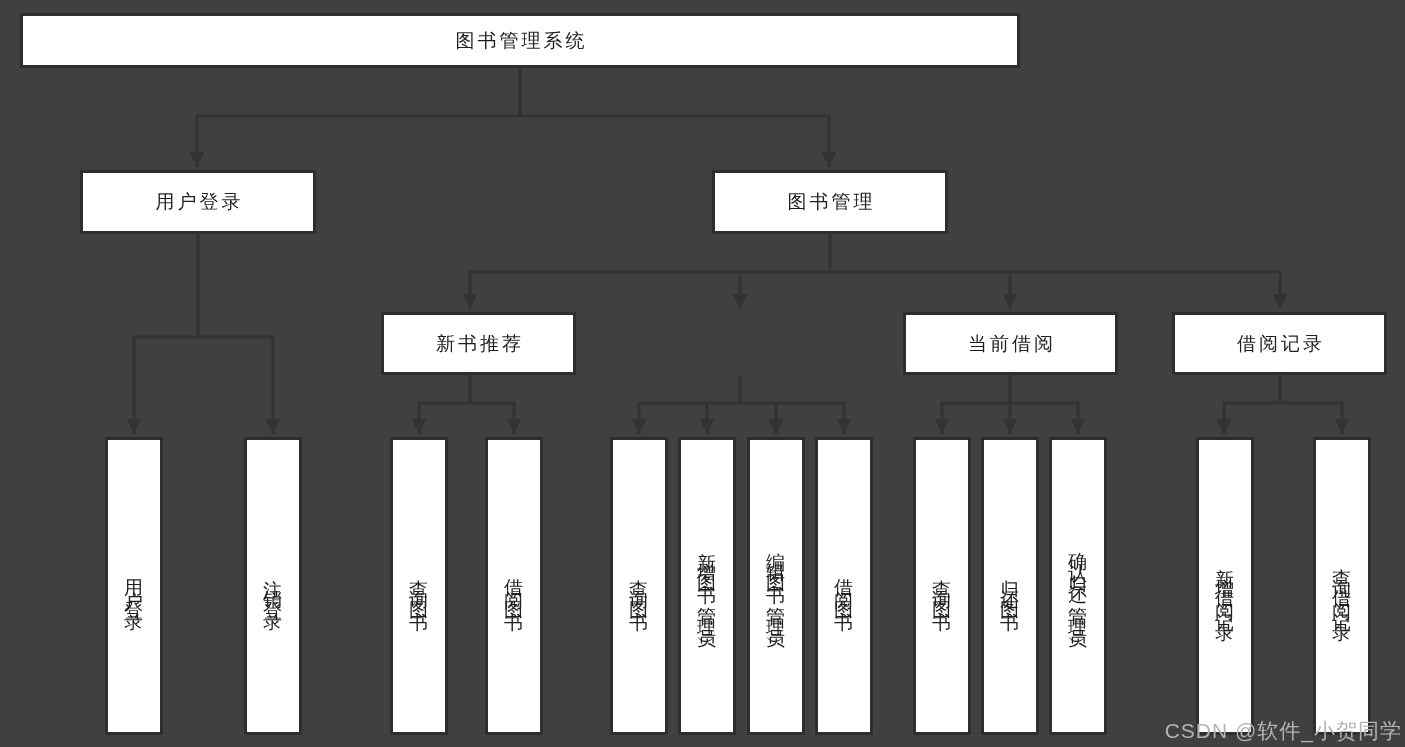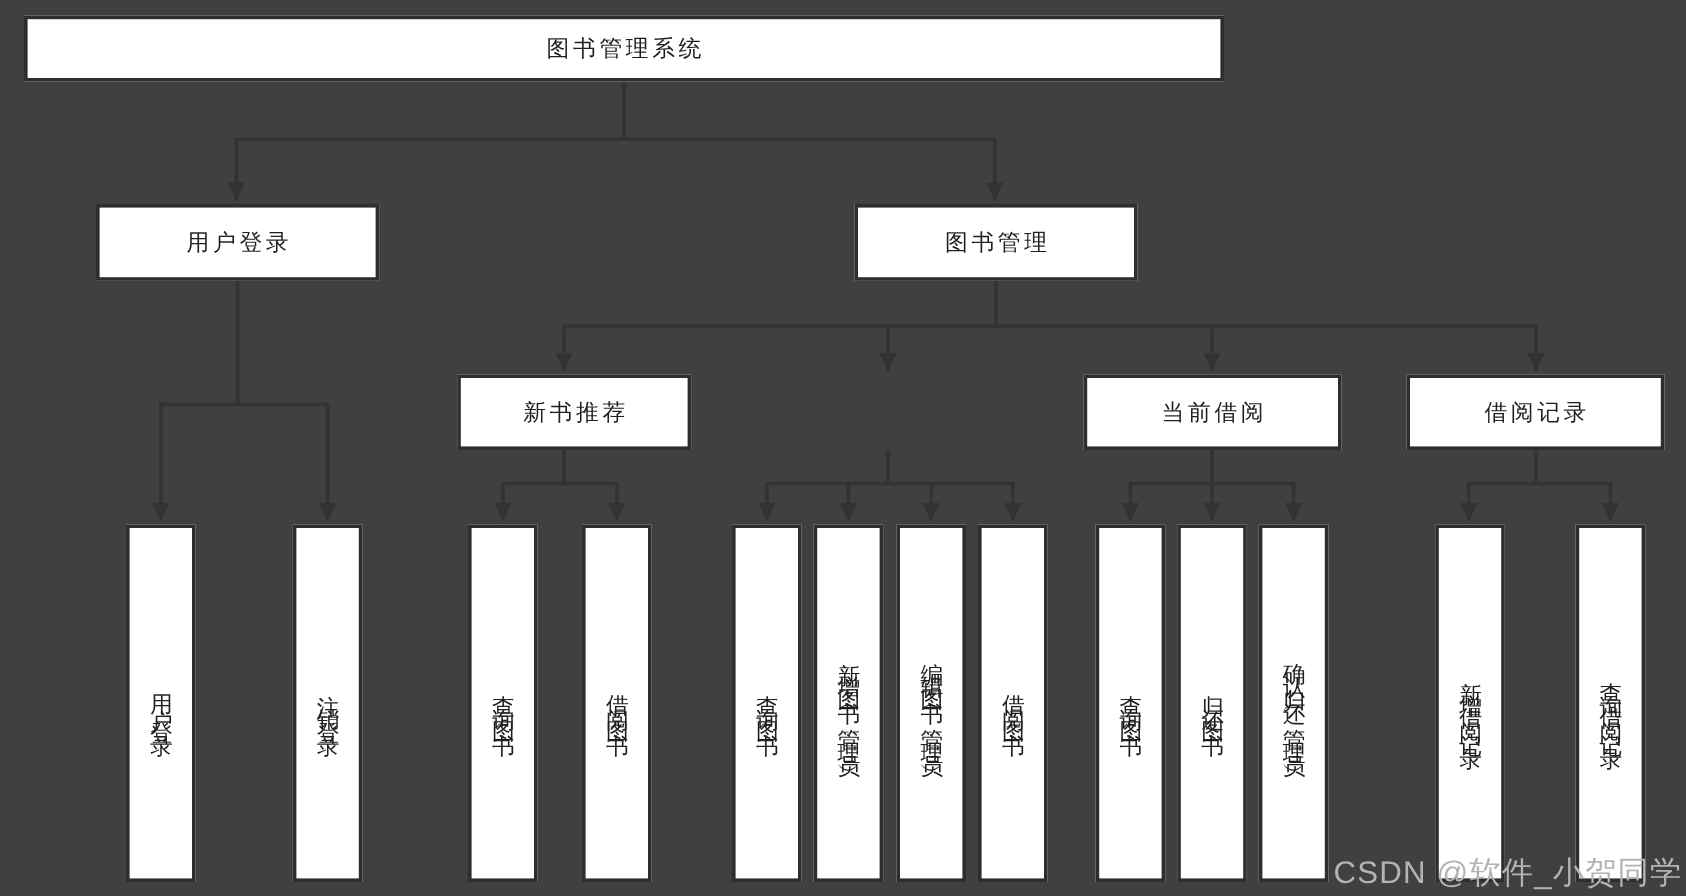--- a/index.html
+++ b/index.html
@@ -49,21 +49,21 @@
     font-size: 19px;
     font-weight: 500;
     letter-spacing: 11px;
     line-height: 1;
     white-space: nowrap;
   }
   #watermark {
     position: absolute;
     right: 3px;
     bottom: 2px;
-    font-size: 26px;
+    font-size: 21px;
     font-weight: 500;
     color: #b3b3b3;
     z-index: 2;
     letter-spacing: 1px;
     white-space: nowrap;
   }
 </style>
 </head>
 <body>
 

